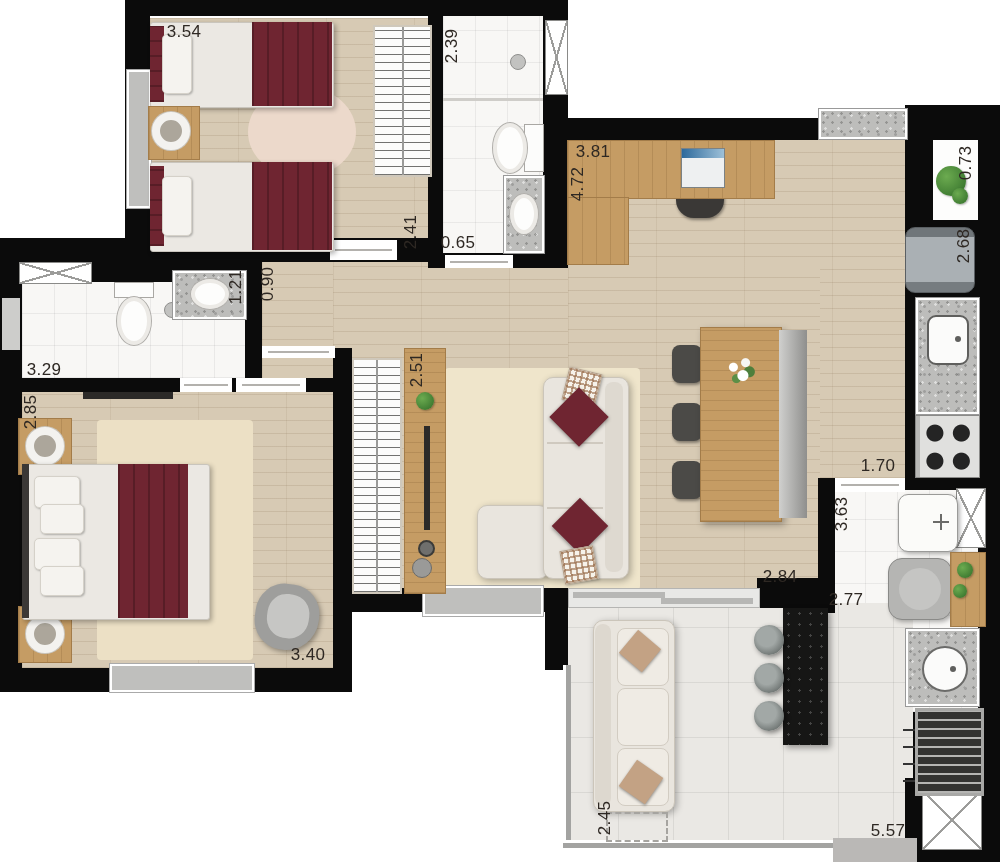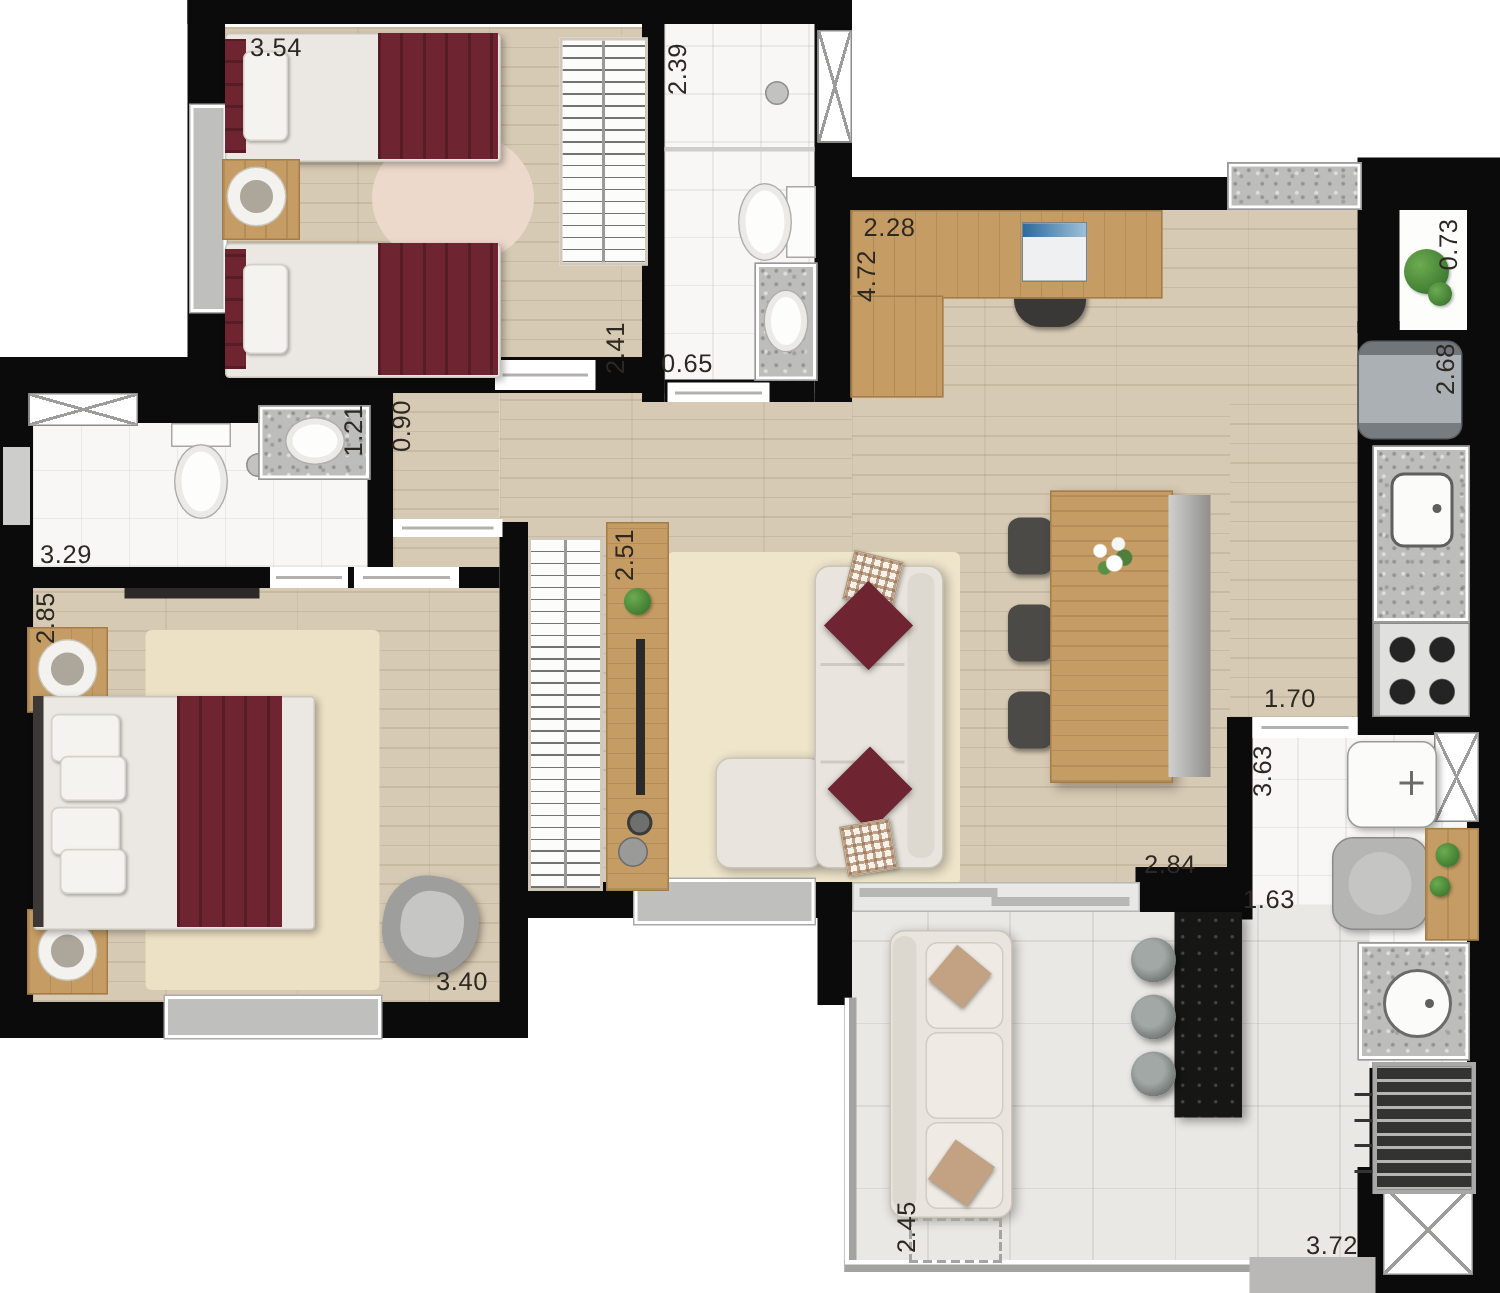--- a/index.html
+++ b/index.html
@@ -248,30 +248,30 @@
   <div class="stool" style="left:754px;top:663px"></div>
   <div class="stool" style="left:754px;top:701px"></div>
 
   <div class="plant" style="left:936px;top:166px;width:30px;height:30px"></div>
   <div class="plant" style="left:952px;top:188px;width:16px;height:16px"></div>
 
   <div class="label" style="left:184px;top:32px">3.54</div>
   <div class="label v" style="left:411px;top:232px">2.41</div>
   <div class="label v" style="left:452px;top:46px">2.39</div>
   <div class="label" style="left:458px;top:243px">0.65</div>
-  <div class="label" style="left:593px;top:152px">2.28</div>
+  <div class="label" style="left:593px;top:152px">3.81</div>
   <div class="label v" style="left:578px;top:184px">4.72</div>
   <div class="label v" style="left:966px;top:163px">0.73</div>
   <div class="label v" style="left:964px;top:246px">2.68</div>
   <div class="label v" style="left:268px;top:284px">0.90</div>
   <div class="label v" style="left:236px;top:287px">1.21</div>
   <div class="label" style="left:44px;top:370px">3.29</div>
   <div class="label v" style="left:31px;top:412px">2.85</div>
   <div class="label" style="left:308px;top:655px">3.40</div>
   <div class="label v" style="left:417px;top:370px">2.51</div>
-  <div class="label" style="left:860px;top:466px">1.70</div>
+  <div class="label" style="left:878px;top:466px">1.70</div>
   <div class="label v" style="left:842px;top:514px">3.63</div>
-  <div class="label" style="left:846px;top:600px">1.63</div>
+  <div class="label" style="left:846px;top:600px">2.77</div>
   <div class="label" style="left:780px;top:577px">2.84</div>
   <div class="label v" style="left:605px;top:818px">2.45</div>
-  <div class="label" style="left:888px;top:831px">3.72</div>
+  <div class="label" style="left:888px;top:831px">5.57</div>
 
 </div>
 
 </body></html>

